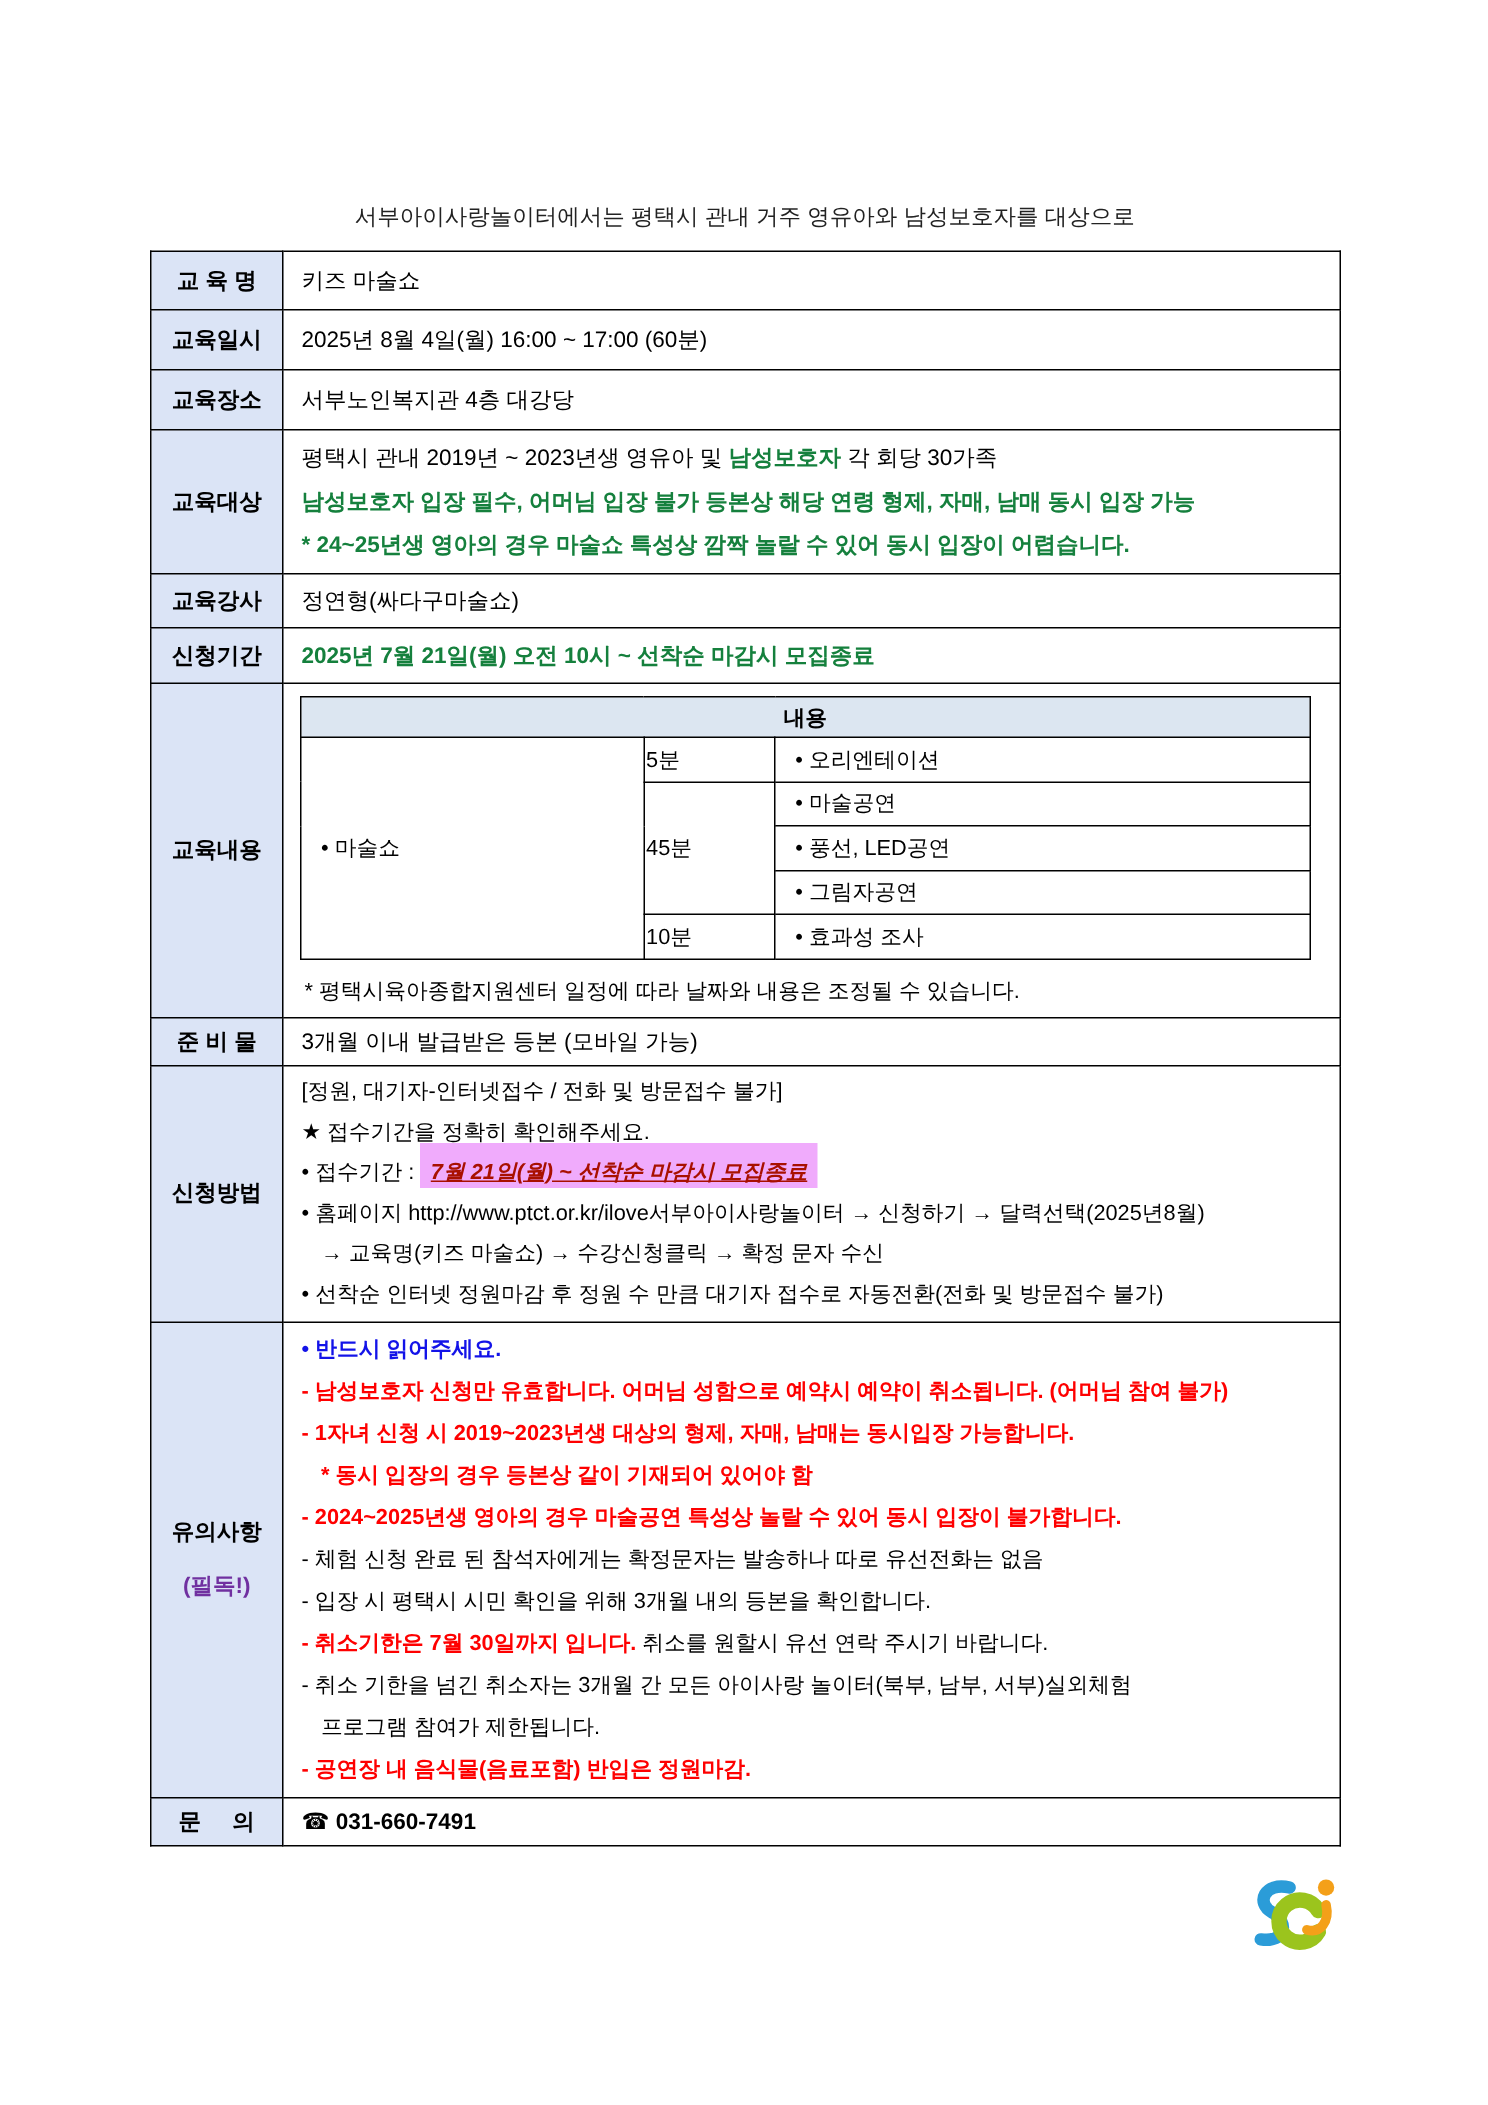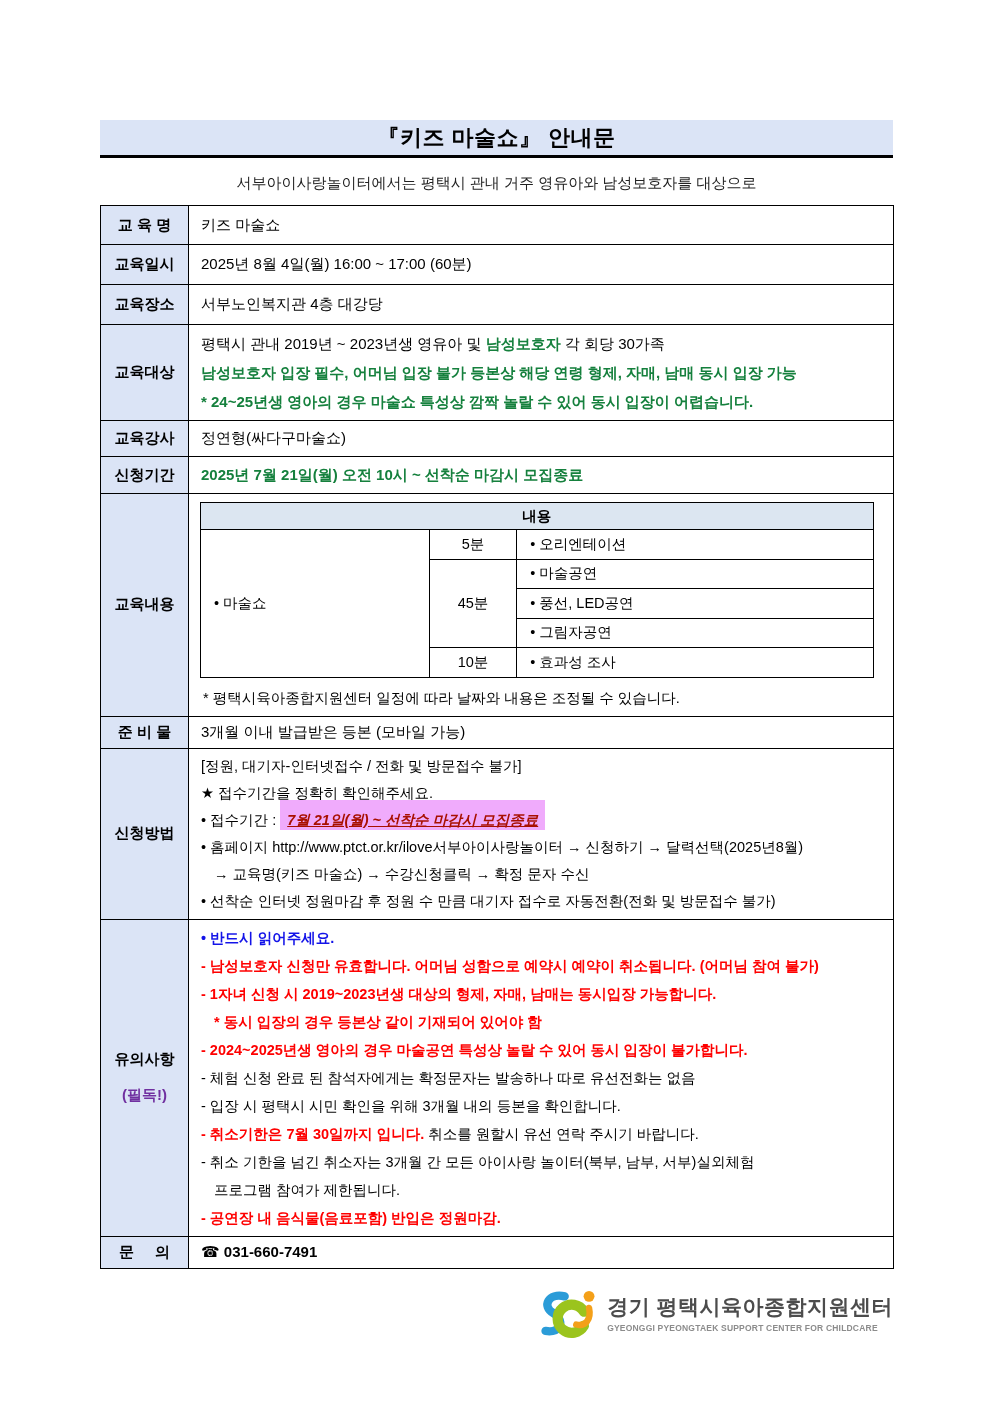--- a/index.html
+++ b/index.html
@@ -46,21 +46,21 @@
 
   
   td.content-cell { padding:0 10px 0 10px; }
   table.inner {
     border-collapse:collapse; width:98.5%; margin:8px 0 0 1px;
     table-layout:fixed; font-size:14.5px;
   }
   table.inner td { border:1.5px solid #000; height:29.5px; }
   .inner-head { background:#dce6f1; text-align:center; font-weight:600; height:27px !important; }
   .act { padding-left:13px; }
-  .dur { text-align:center; }
+  .dur { }
   .item { padding-left:13px; }
   .content-note { font-size:14.5px; padding:11px 0 8px 4px; }
 
   
   .method-cell { padding:8px 6px 8px 12px; }
   .m-line { line-height:27px; font-size:14.5px; }
   .m-line.wrap2 { padding-left:13px; }
   .hl {
     background:#f0abfc; color:#a81000; font-style:italic; font-weight:bold;
     text-decoration:underline; padding:12px 7px 2px 7px;
@@ -81,23 +81,20 @@
   .footer { display:flex; justify-content:flex-end; align-items:center; gap:9px; margin-top:16px; }
   .logo-text { display:flex; flex-direction:column; }
   .logo-kr { font-size:21px; color:#4c4c4c; font-weight:600; letter-spacing:0.5px; }
   .logo-en { font-size:8.5px; color:#8c8c8c; font-weight:bold; letter-spacing:0.2px; margin-top:2px; }
 </style>
 </head>
 <body>
 
 <div class="page">
 
-  <div class="title-bar">
-    <span>『키즈 마술쇼』 안내문</span>
-  </div>
 
   <div class="intro">
     <div><span>서부아이사랑놀이터에서는 평택시 관내 거주 영유아와 남성보호자를 대상으로</span></div>
   </div>
 
   <table class="main">
     <colgroup>
         <col style="width:88px">
         <col style="width:705px">
       </colgroup>
@@ -221,19 +218,15 @@
   </tbody>
     </table>
 
   <div class="footer">
     <svg width="64" height="56" viewBox="0 0 100 84">
       <path d="M48 16 C 22 10, 12 32, 30 42 C 48 52, 44 74, 18 70" stroke="#2b9cd8" stroke-width="13" fill="none" stroke-linecap="round"></path>
       <path d="M78 40 A 22 22 0 1 0 78 62" stroke="#9bc41d" stroke-width="16" fill="none" stroke-linecap="round"></path>
       <circle cx="86" cy="16" r="8.5" fill="#f4a019"></circle>
       <path d="M66 60 C 80 64, 90 52, 86 34" stroke="#f4a019" stroke-width="10" fill="none" stroke-linecap="round"></path>
     </svg>
-    <div class="logo-text">
-      <span class="logo-kr">경기 평택시육아종합지원센터</span>
-      <span class="logo-en">GYEONGGI PYEONGTAEK SUPPORT CENTER FOR CHILDCARE</span>
-    </div>
   </div>
 
 </div>
 
 </body></html>

